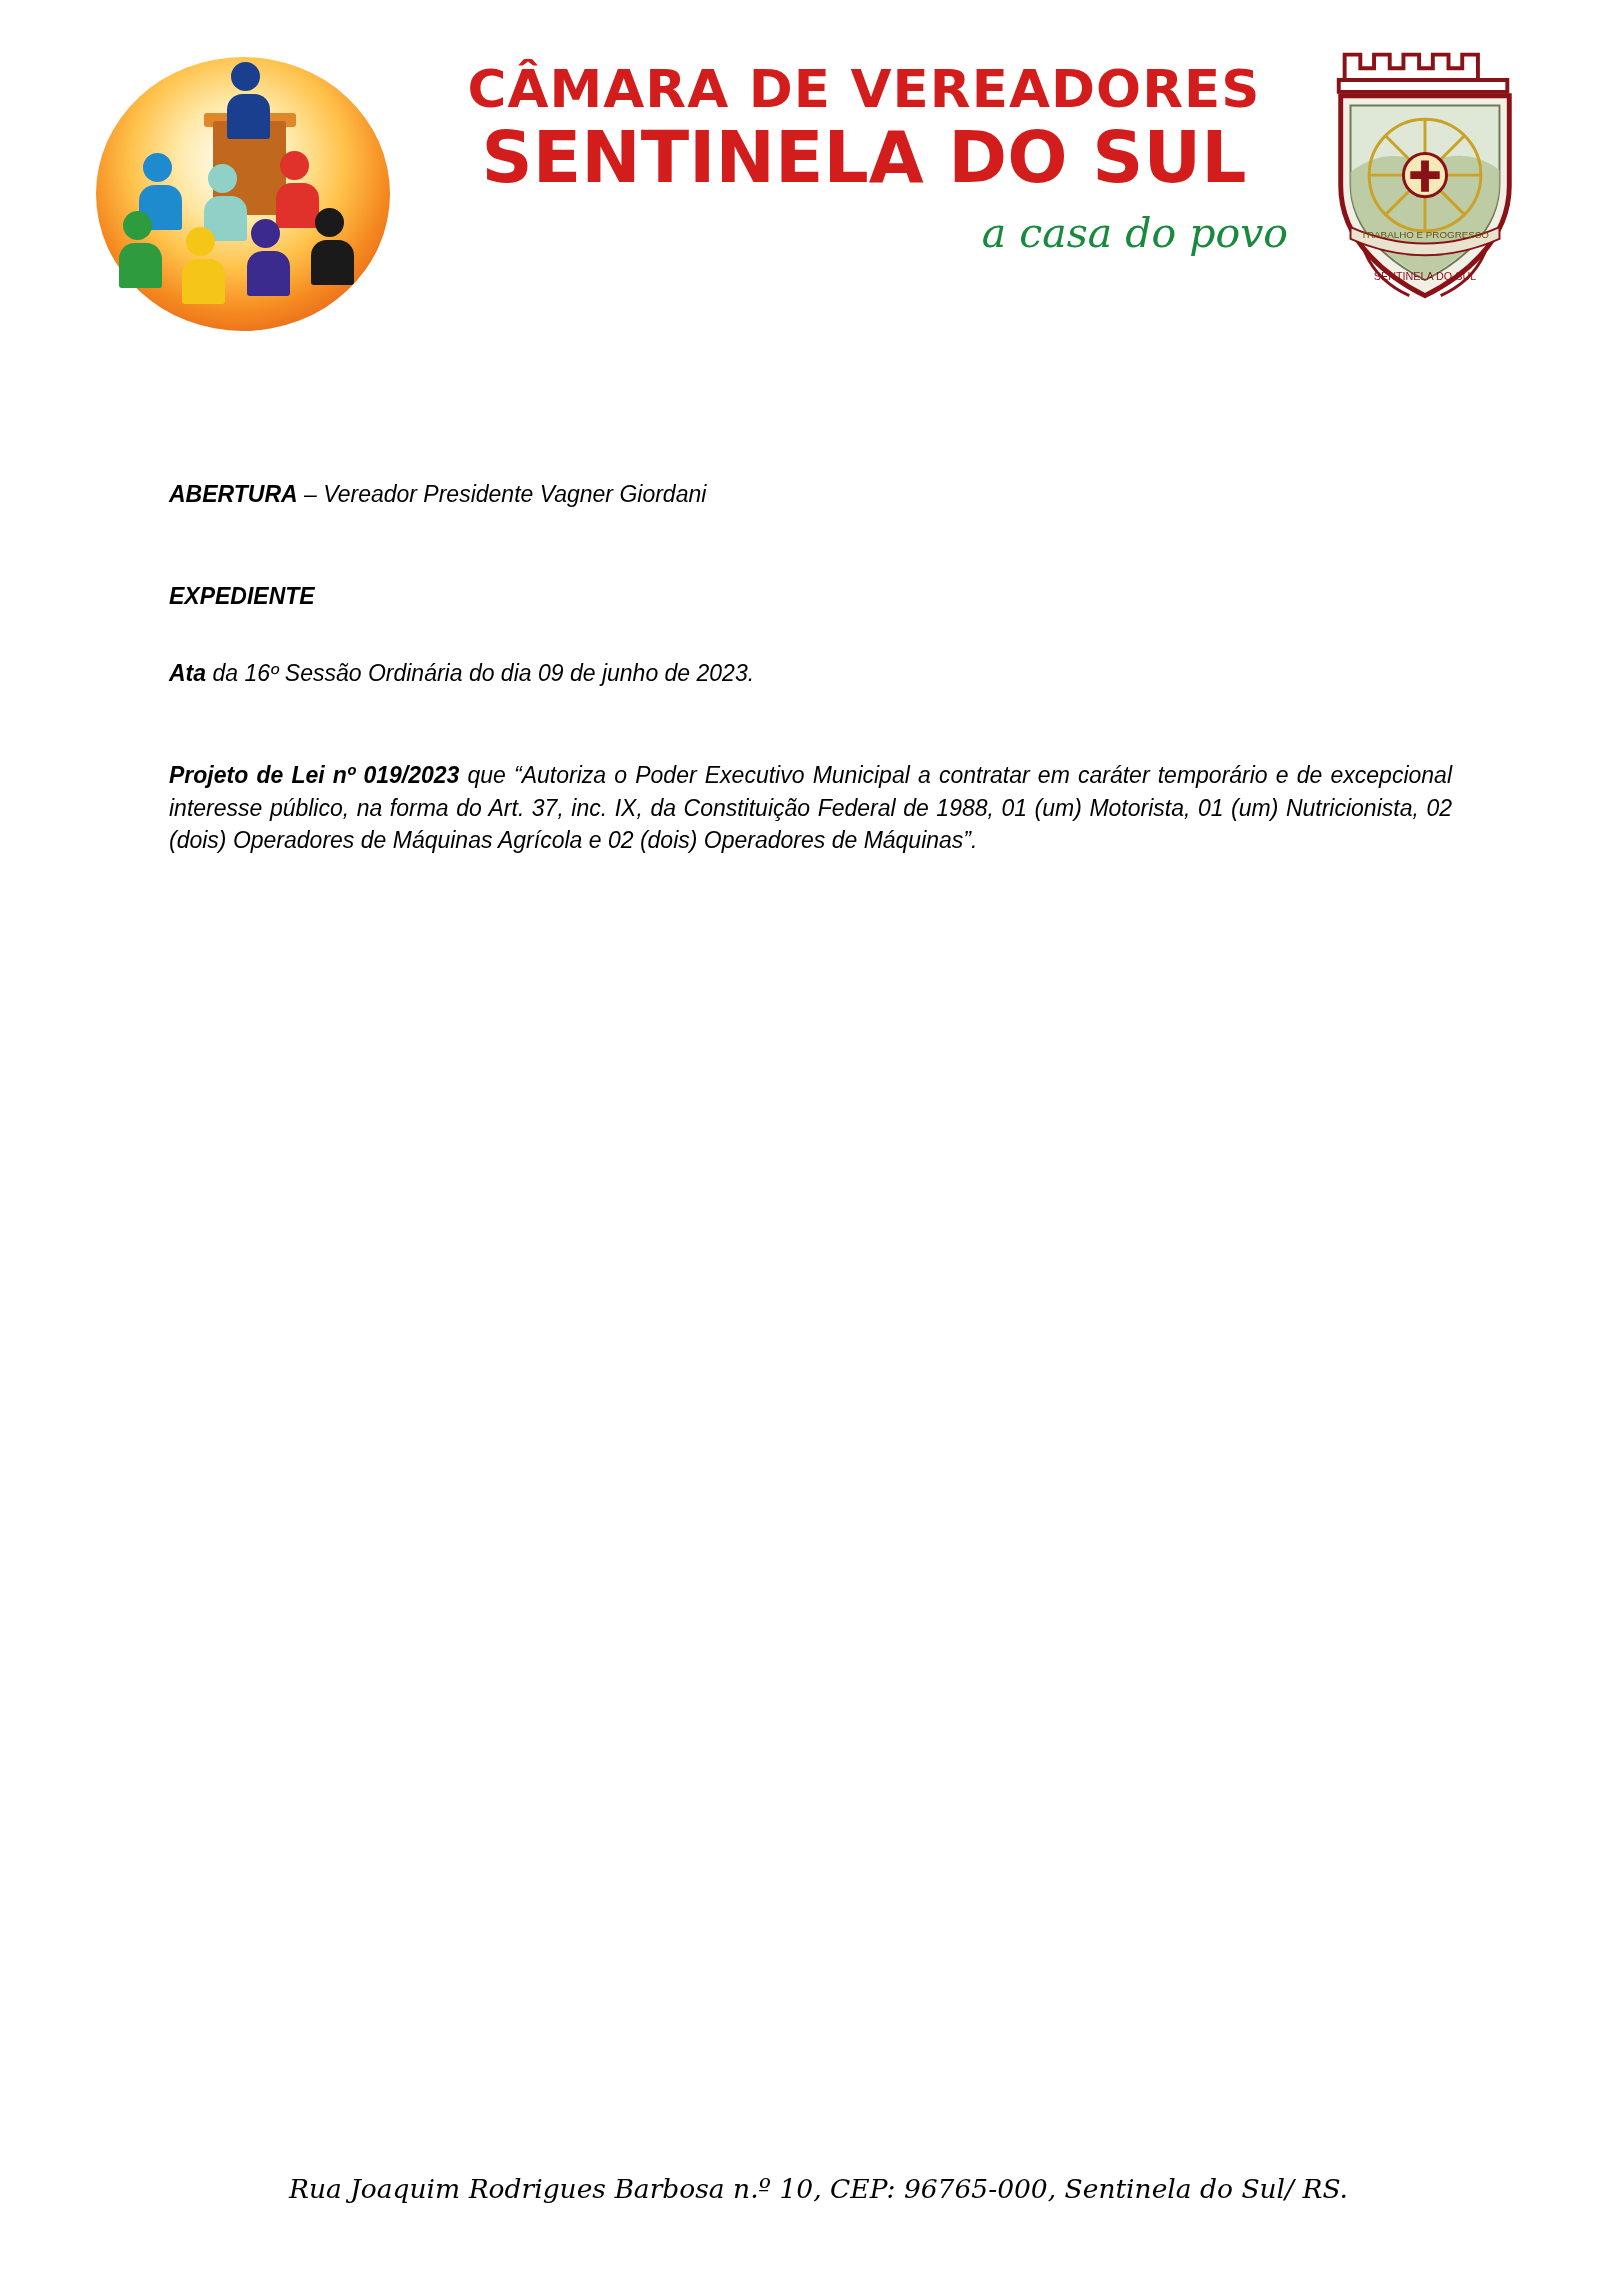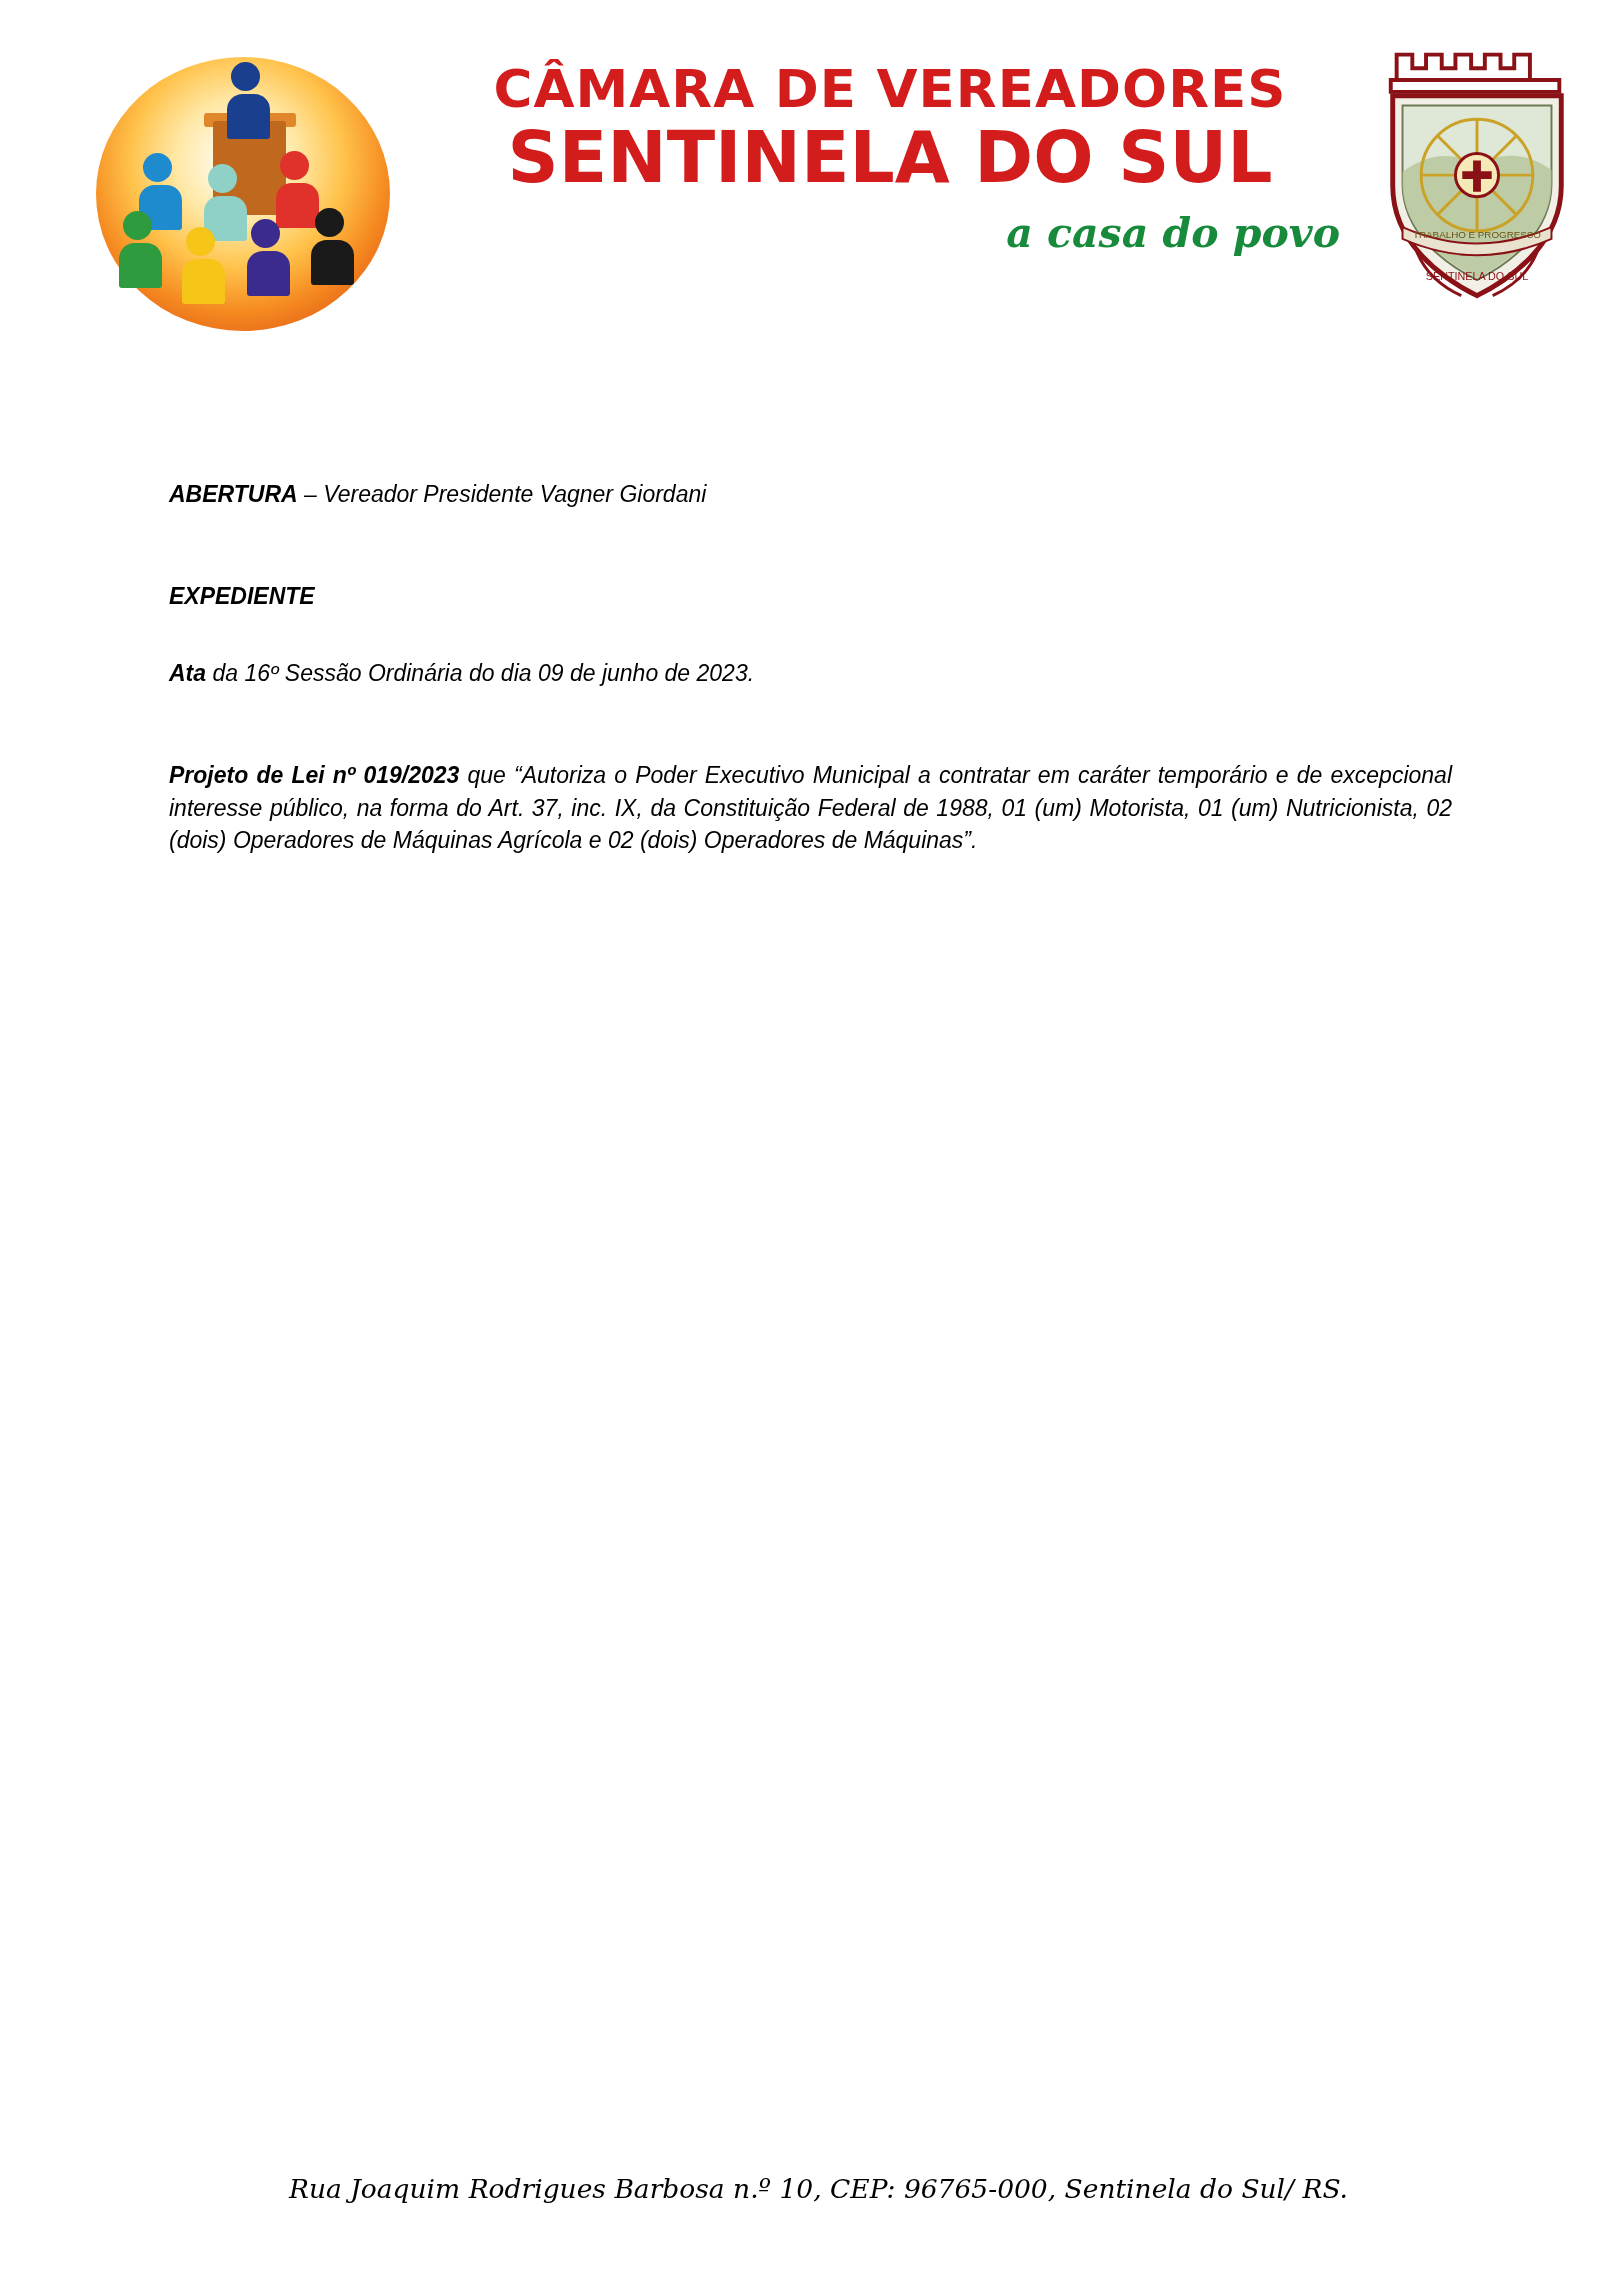--- a/index.html
+++ b/index.html
@@ -20,21 +20,21 @@
     height: 2293px;
     position: relative;
     box-sizing: border-box;
     padding: 0;
   }
 
   
   .header {
     position: relative;
     height: 392px;
-    padding: 35px 36px 0 88px;
+    padding: 35px 88px 0 88px;
     box-sizing: border-box;
     display: flex;
     align-items: flex-start;
     justify-content: center;
   }
 
   .logo-left {
     width: 323px;
     height: 294px;
     position: relative;
@@ -96,21 +96,21 @@
     font-family: "DejaVu Sans", sans-serif;
     font-weight: bold;
     font-size: 71px;
     letter-spacing: 0px;
     color: #d31c1c;
     line-height: 1.05;
     margin-top: 3.9px;
   }
   .title-line3 {
     font-family: "DejaVu Serif", serif;
-    font-weight: bold;
+    font-weight: normal;
     font-style: italic;
     font-size: 41px;
     color: #178a3c;
     margin-top: 13.7px;
     text-align: right;
     padding-right: 29px;
   }
 
   .logo-right {
     width: 216px;

